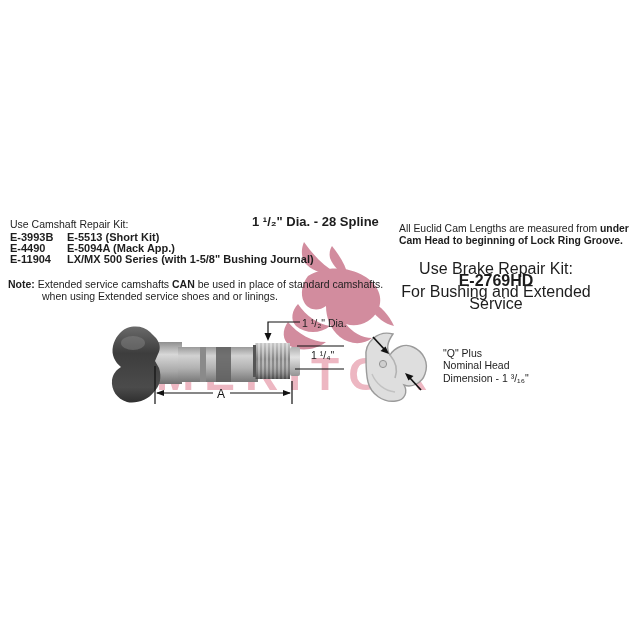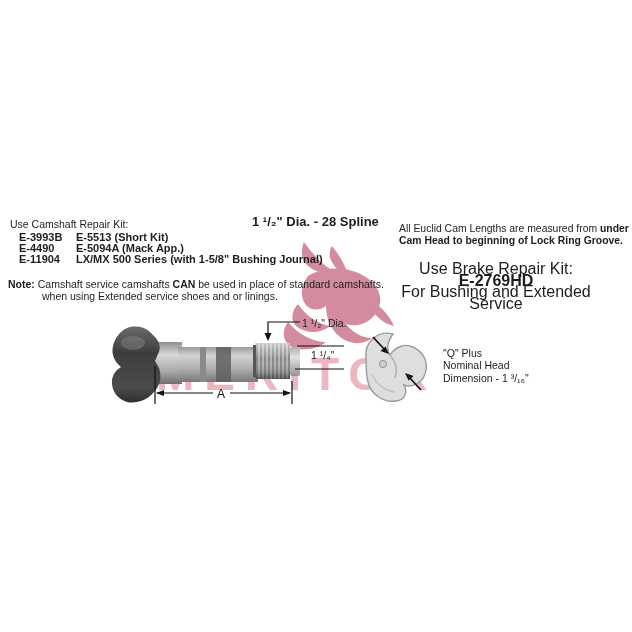--- a/index.html
+++ b/index.html
@@ -10,21 +10,21 @@
   .u{text-decoration:underline;}
   .nowrap{white-space:nowrap;}
 
   
   #wm-text{left:156px;top:350px;z-index:1;font-size:46px;font-weight:bold;
            letter-spacing:10px;line-height:48px;}
   #wm-bird{left:268px;top:242px;z-index:1;}
 
   
   #kit-block{left:10px;top:219px;z-index:3;font-size:10.5px;line-height:11.5px;}
-  #kit-rows{margin-top:1px;margin-left:9px;display:grid;grid-template-columns:57px auto;
+  #kit-rows{margin-top:1px;margin-left:0;display:grid;grid-template-columns:57px auto;
             font-weight:bold;font-size:11px;line-height:11.4px;}
 
   
   #page-title{left:252px;top:214px;z-index:3;font-size:13px;font-weight:bold;}
 
   
   #euclid-note{left:399px;top:223px;z-index:3;font-size:10.4px;line-height:11.6px;}
   #brake-kit{left:394px;top:263px;width:204px;z-index:3;font-size:16px;
              line-height:11.6px;text-align:center;}
 
@@ -79,21 +79,21 @@
     <div class="nowrap"><span class="b">Cam Head to beginning of Lock Ring Groove.</span></div>
   </div>
 
   <div class="abs" id="brake-kit">
     <div>Use Brake Repair Kit:</div>
     <div class="b">E-2769HD</div>
     <div>For Bushing and Extended Service</div>
   </div>
 
   <div class="abs" id="note-block">
-    <div class="nowrap"><span class="b">Note:</span><span> Camshaft service camshafts </span><span class="b">CAN</span><span> be used in place of standard camshafts.</span></div>
+    <div class="nowrap"><span class="b">Note:</span><span> Extended service camshafts </span><span class="b">CAN</span><span> be used in place of standard camshafts.</span></div>
     <div class="nowrap indent"><span>when using Extended service shoes and or linings.</span></div>
   </div>
 
   <svg class="abs" id="cam-photo" width="250" height="92" viewBox="0 0 250 92">
     <defs>
       <linearGradient id="gHead" x1="0" y1="0" x2="0" y2="1">
         <stop offset="0" stop-color="#6a6a6a"></stop>
           <stop offset="0.35" stop-color="#3d3d3d"></stop>
         <stop offset="0.8" stop-color="#4b4b4b"></stop>
           <stop offset="1" stop-color="#2f2f2f"></stop>

